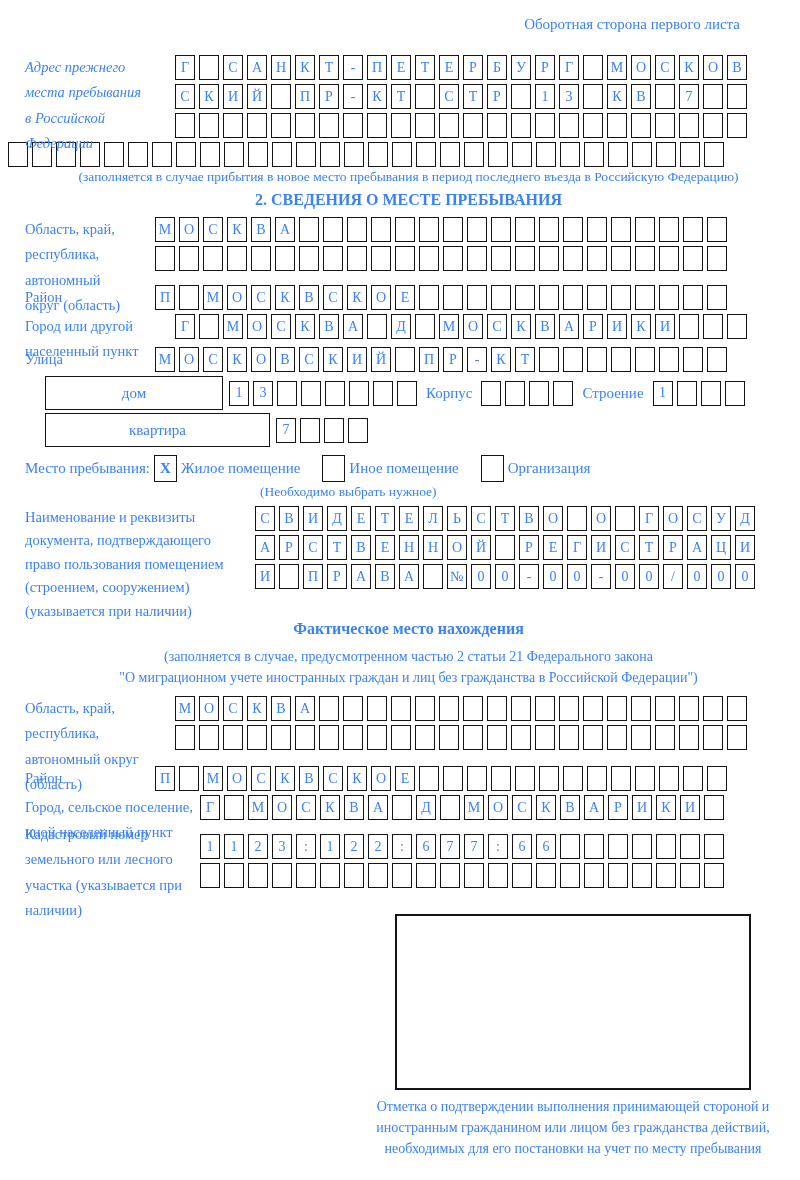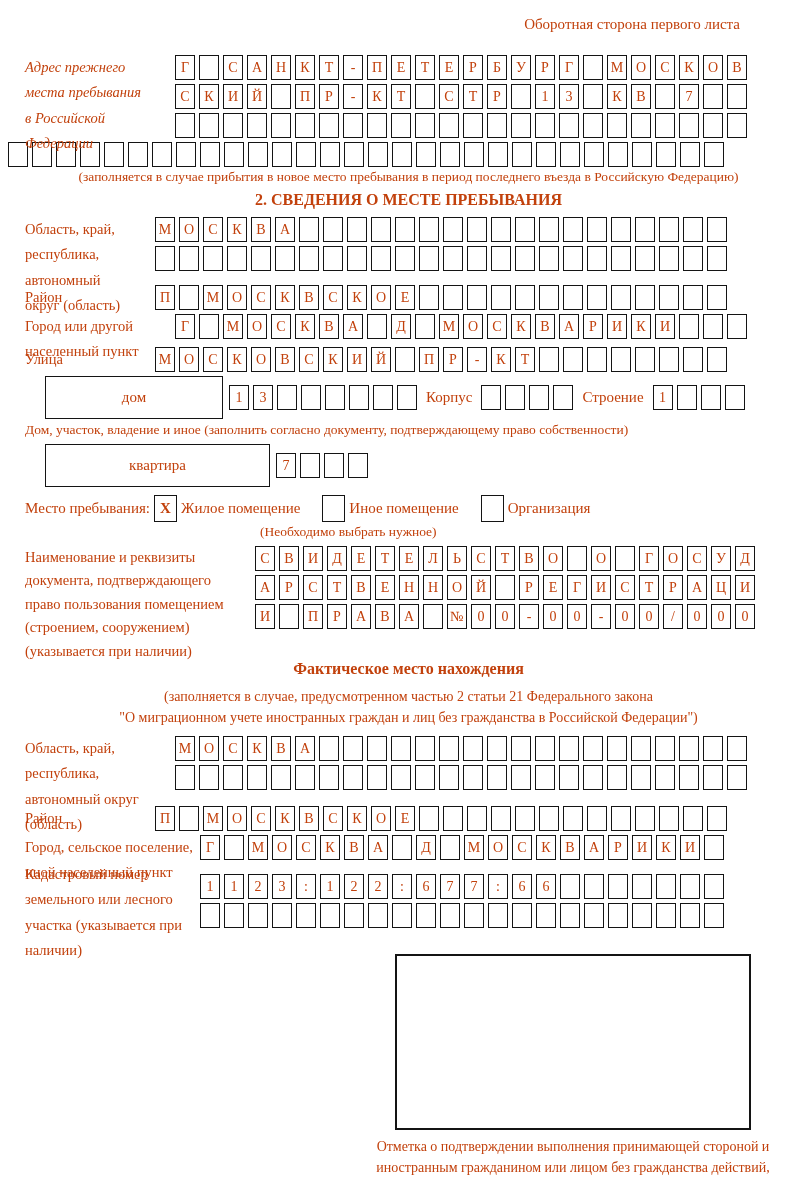--- a/index.html
+++ b/index.html
@@ -1,31 +1,31 @@
 <!DOCTYPE html>
 <html><head>
 <meta charset="utf-8">
 <style>
   html,body{margin:0;padding:0;background:#fff;}
   .page{width:800px;height:1180px;box-sizing:border-box;position:relative;
-        background:#fff;color:#c2410c;font-family:"Liberation Serif",serif;
+        background:#fff;color:#3b82f6;font-family:"Liberation Serif",serif;
         padding:16px 8px 0 25px;overflow:hidden;}
   .corner{text-align:right;font-size:15px;padding-right:52px;margin-bottom:22px;}
   .cells{display:flex;gap:4px;}
   .cell{box-sizing:border-box;flex:0 0 20px;width:20px;height:25px;border:1.6px solid #141414;
         display:flex;align-items:center;justify-content:center;font-size:14px;line-height:1;background:#fff;}
   .frow{position:relative;margin-bottom:4px;min-height:25px;}
   .frow .lbl{position:absolute;left:0;top:0;font-size:14.5px;line-height:1.75;}
   .ml150{margin-left:150px;} .ml130{margin-left:130px;} .ml175{margin-left:175px;}
   .ml230{margin-left:230px;} .ml20{margin-left:20px;}
   .fullrow{margin-left:-17px;margin-bottom:2px;}
   .note{font-size:13.5px;margin:2px 0 6px 0;}
   .note.center{text-align:center;}
   .sec-title{text-align:center;font-weight:bold;font-size:16px;margin:6px 0 8px 0;}
-  .widebox{box-sizing:border-box;height:43px;border:1.7px solid #141414;display:flex;
+  .widebox{box-sizing:border-box;height:34px;border:1.7px solid #141414;display:flex;
            align-items:center;justify-content:center;font-size:15px;}
   .inline-row{display:flex;align-items:center;gap:6px;margin-bottom:3px;}
   .inline-lbl{font-size:15px;white-space:nowrap;padding:0 3px;}
   .chk{box-sizing:border-box;width:23px;height:27px;border:1.7px solid #141414;display:inline-flex;
        align-items:center;justify-content:center;font-size:15px;font-weight:bold;}
   .stay{display:flex;align-items:center;gap:4px;font-size:15px;margin:8px 0 2px 0;}
   .stay .opt-label{margin-right:18px;}
   .doc-block{position:relative;margin-top:6px;min-height:88px;}
   .doc-block .lbl{position:absolute;left:0;top:0;width:205px;font-size:14.5px;line-height:1.62;}
   .doc-block .cells{margin-bottom:4px;}
@@ -329,21 +329,20 @@
         <span class="cell"></span>
       </div>
     <span class="inline-lbl">Строение</span>
     <div class="cells">
         <span class="cell">1</span>
         <span class="cell"></span>
         <span class="cell"></span>
         <span class="cell"></span>
       </div>
   </div>
-  <div class="note">Дом, участок, владение и иное (заполнить согласно документу, подтверждающему право собственности)</div>
 
   <div class="inline-row ml20">
     <div class="widebox" style="width:225px;">квартира</div>
     <div class="cells">
         <span class="cell">7</span>
         <span class="cell"></span>
         <span class="cell"></span>
         <span class="cell"></span>
       </div>
   </div>

